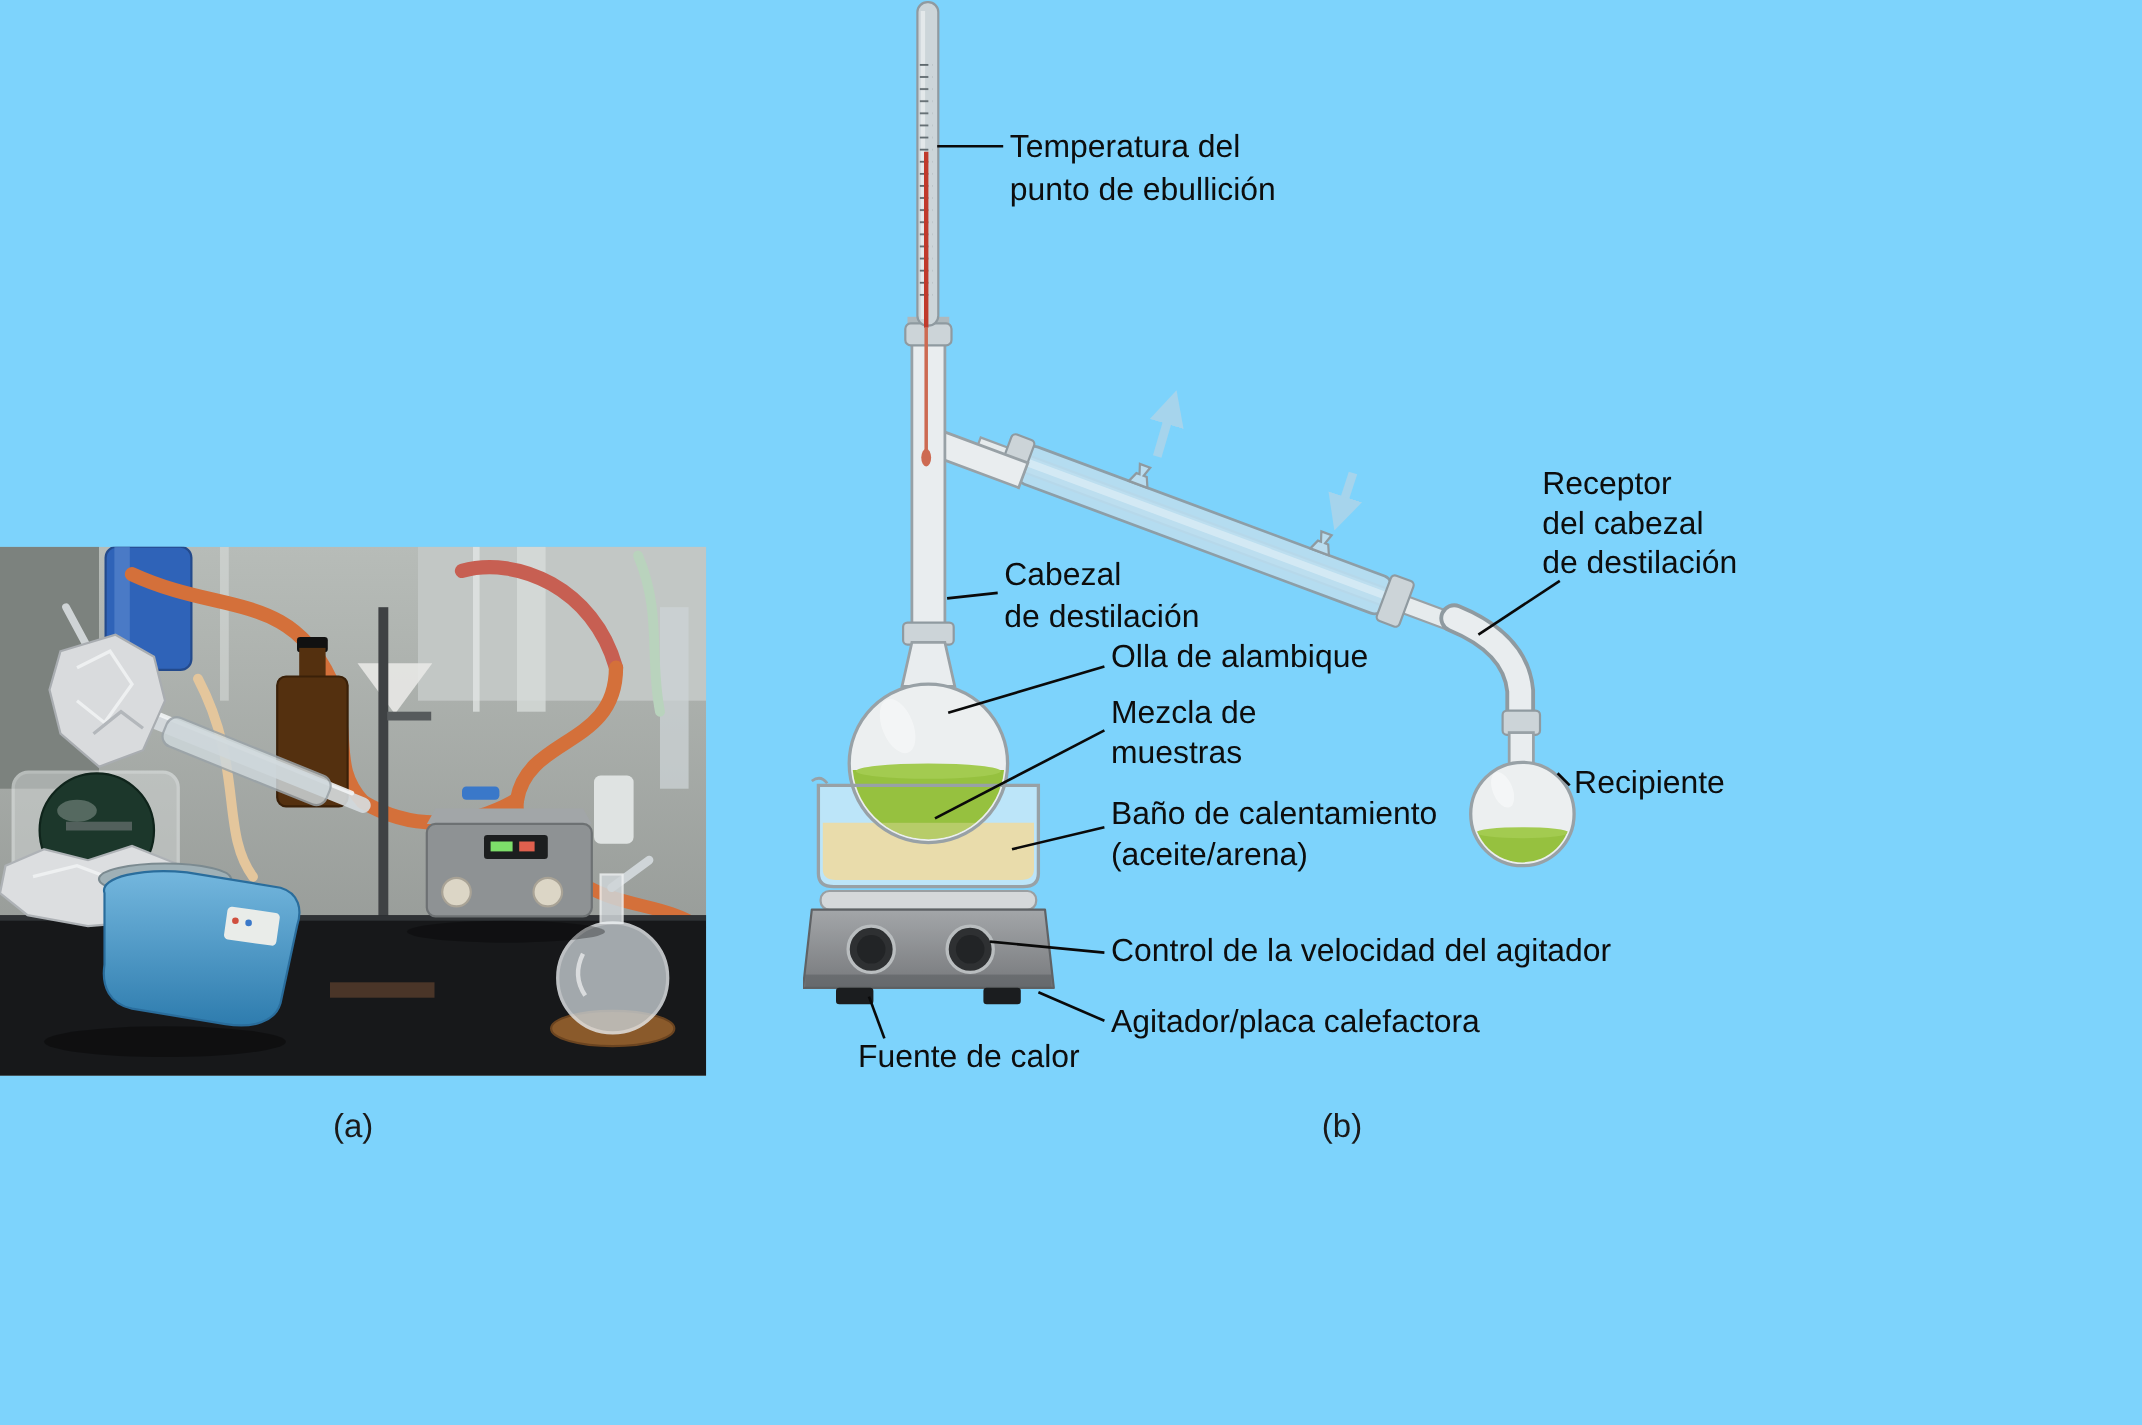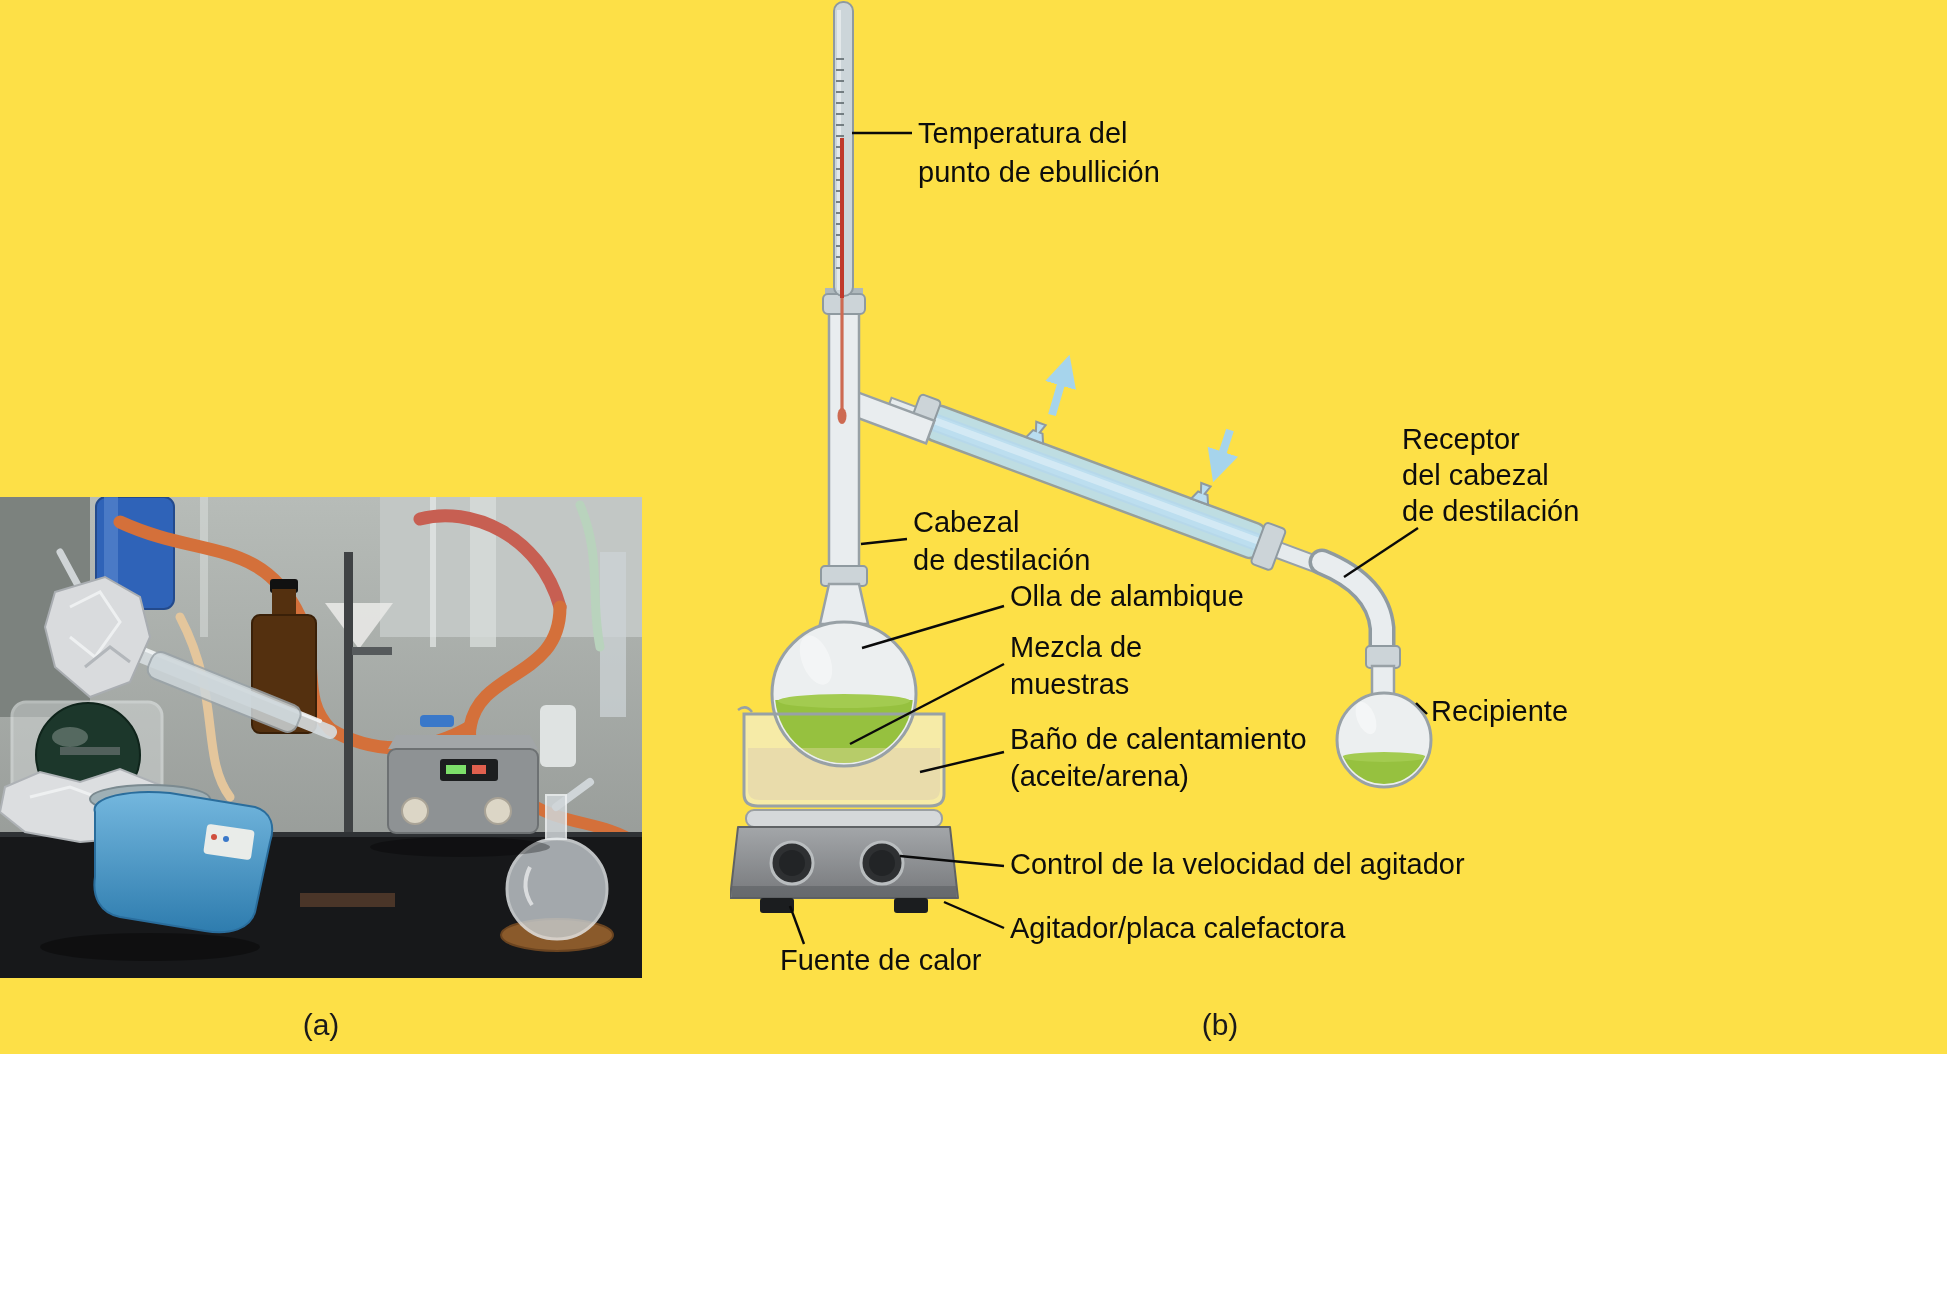--- a/index.html
+++ b/index.html
@@ -1,16 +1,16 @@
 <!DOCTYPE html>
 <html><head>
 <meta charset="utf-8">
 <style>
   html,body{margin:0;padding:0;background:#ffffff;}
-  .page{position:relative;width:1947px;height:1054px;background:#fde047;overflow:hidden;
+  .page{position:relative;width:1947px;height:1295px;background:#7dd3fc;overflow:hidden;
         font-family:"Liberation Sans","DejaVu Sans",sans-serif;color:#111;}
   .panel-photo{position:absolute;left:0;top:497px;width:642px;height:481px;}
   .panel-diagram{position:absolute;left:730px;top:0;width:1217px;height:1000px;}
   .caption{position:absolute;font-size:30px;color:#1a1a1a;text-align:center;}
   .caption-a{left:0;top:1008px;width:642px;}
   .caption-b{left:730px;top:1008px;width:980px;}
   svg text{font-family:"Liberation Sans","DejaVu Sans",sans-serif;font-size:29px;fill:#0d0d0d;}
   .leader{stroke:#0a0a0a;stroke-width:2.4;fill:none;}
   .glass{fill:#e9edef;stroke:#98a1a6;stroke-width:2.5;}
   .joint{fill:#ccd4d8;stroke:#8f9aa0;stroke-width:2;}

